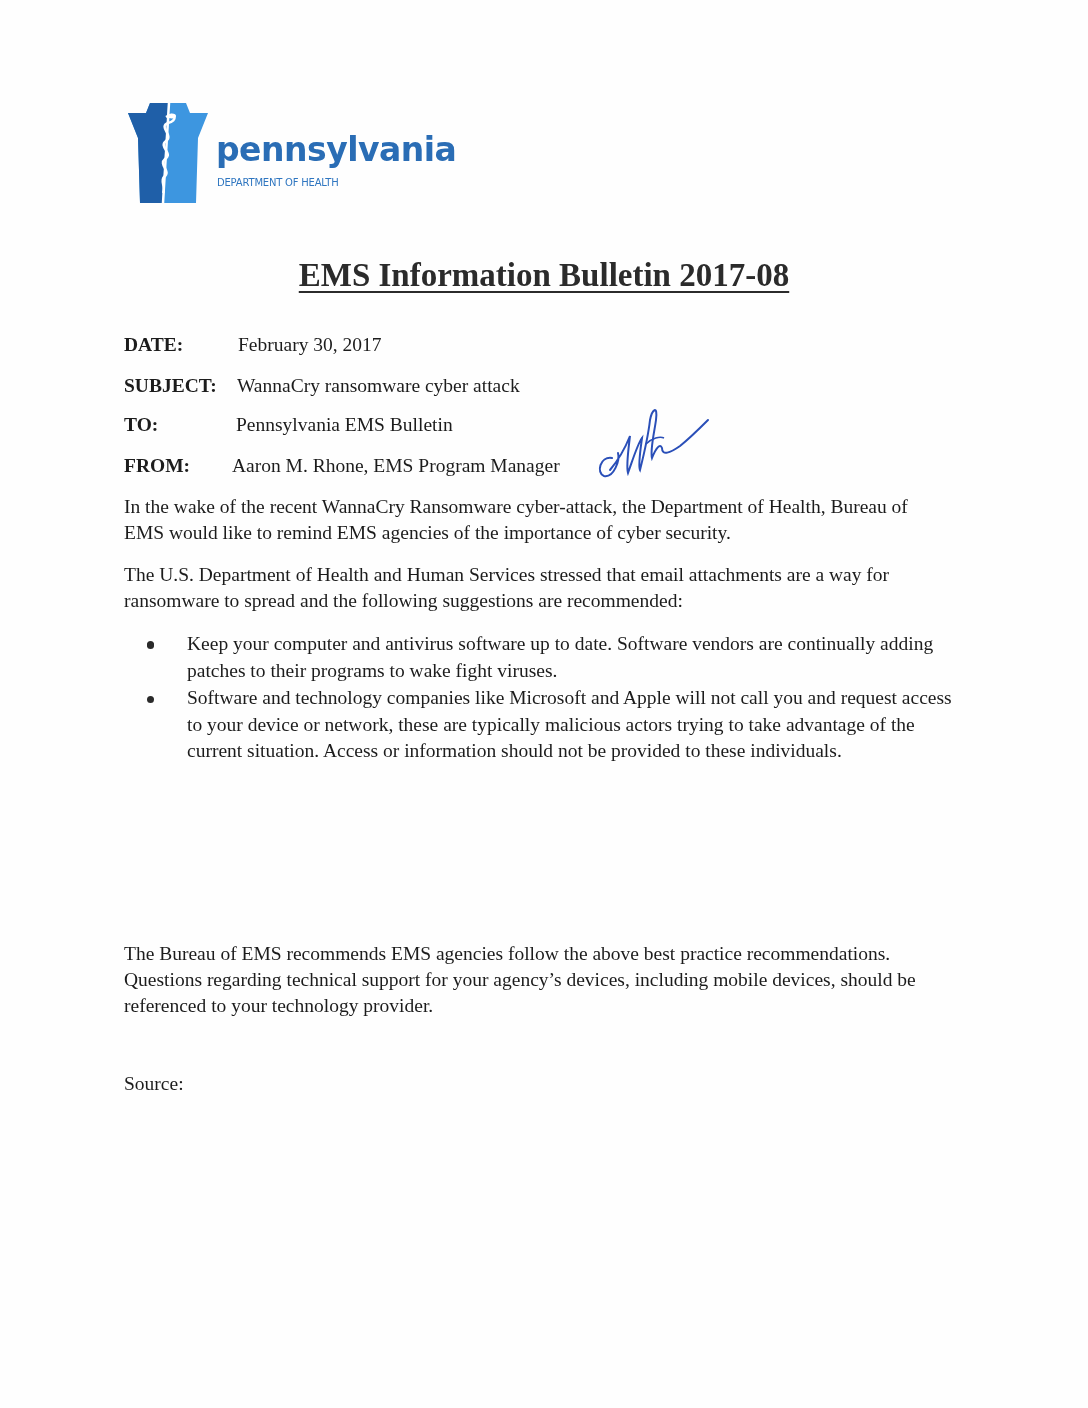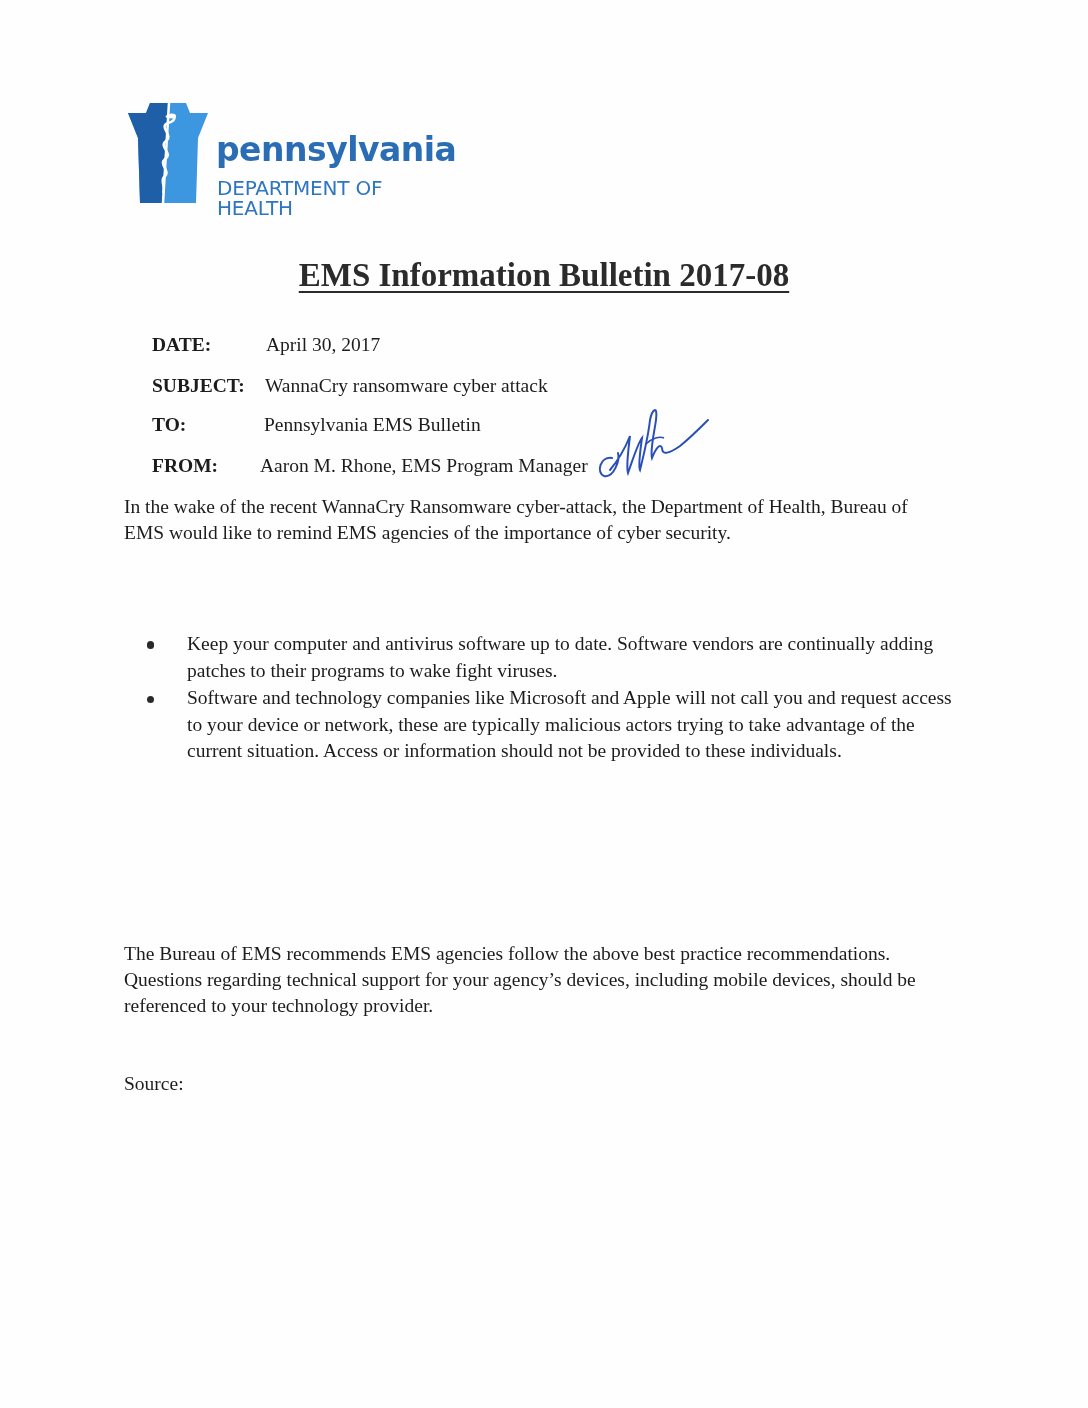--- a/index.html
+++ b/index.html
@@ -6,29 +6,29 @@
   body { width: 1088px; height: 1408px; position: relative; overflow: hidden;
          font-family: "Liberation Serif", "DejaVu Serif", serif; color: #1c1c1c; }
   .page { position: absolute; left: 0; top: 0; width: 1088px; height: 1408px; background: #fefefe; padding-left: 11px; }
 
   
   .logo { position: absolute; left: 128px; top: 103px; width: 320px; height: 100px; }
   .keystone { position: absolute; left: 0; top: 0; width: 80px; height: 100px; }
   .logo-word { position: absolute; left: 88px; top: 30px; font-family: "DejaVu Sans", sans-serif;
                font-weight: bold; font-size: 33px; color: #2a6db5; letter-spacing: -0.5px; line-height: 1; }
   .logo-dept { position: absolute; left: 89px; top: 75px; font-family: "DejaVu Sans", sans-serif;
-               font-size: 20px; color: #2f76c0; letter-spacing: -0.2px; line-height: 1; }
+               font-size: 10px; color: #2f76c0; letter-spacing: -0.2px; line-height: 1; }
 
   
   .title { position: absolute; left: 0; width: 1088px; top: 257px; text-align: center;
            font-weight: bold; font-size: 33px; color: #2b2b2b; }
   .title span { text-decoration: underline; text-underline-offset: 5px; text-decoration-thickness: 2px; }
 
   
-  .hdr { position: absolute; left: 124px; font-size: 19.5px; line-height: 1; margin-left: 28px; }
+  .hdr { position: absolute; left: 124px; font-size: 19.5px; line-height: 1; }
   .hdr .lbl { font-weight: bold; display: inline-block; }
   .hdr .val { position: absolute; white-space: nowrap; }
 
   .para { position: absolute; left: 124px; width: 820px; font-size: 19.5px; line-height: 26px; }
 
   .bullets { position: absolute; left: 124px; top: 630px; width: 830px; margin: 0; padding: 0; list-style: none;
              font-size: 19.5px; line-height: 26.5px; }
   .bullets li { position: relative; padding-left: 63px; margin-bottom: 1px; }
   .bullets li .dot { position: absolute; left: 23px; top: 11px; width: 7px; height: 7px; border-radius: 50%; background: #2a2a2a; }
 
@@ -52,41 +52,42 @@
       <ellipse cx="44" cy="13" rx="4" ry="2.5" fill="#ffffff"></ellipse>
     </svg>
     <div class="logo-word">pennsylvania</div>
     <div class="logo-dept">DEPARTMENT OF HEALTH</div>
   </div>
 
   <div class="title"><span>EMS Information Bulletin 2017-08</span></div>
 
   <div class="hdr" style="top:335px;">
     <span class="lbl">DATE:</span>
-    <span class="val" style="left:114px; top:0;">April 30, 2017</span>
+    <span class="val" style="left:114px; top:0;">February 30, 2017</span>
   </div>
   <div class="hdr" style="top:376px;">
     <span class="lbl">SUBJECT:</span>
     <span class="val" style="left:113px; top:0;">WannaCry ransomware cyber attack</span>
   </div>
   <div class="hdr" style="top:415px;text-align:right;">
     <span class="lbl">TO:</span>
     <span class="val" style="left:112px; top:0;">Pennsylvania EMS Bulletin</span>
   </div>
   <div class="hdr" style="top:456px;">
     <span class="lbl">FROM:</span>
     <span class="val" style="left:108px; top:0;">Aaron M. Rhone, EMS Program Manager</span>
   </div>
 
   <svg class="sig" viewBox="0 0 125 85">
     <path d="M22 60 C10 58, 6 75, 14 78 C24 80, 30 62, 28 55 M20 72 C30 60, 36 48, 40 38 C38 55, 36 68, 38 75 C44 58, 48 45, 52 40 C50 55, 48 68, 50 72 C54 56, 58 40, 60 22 C62 12, 68 6, 66 22 C64 36, 60 52, 62 60 C66 50, 70 45, 72 50 C72 58, 80 55, 90 48 C100 40, 110 30, 118 22" stroke="#2a4fb8" stroke-width="2" fill="none" stroke-linecap="round"></path>
     <path d="M56 46 C62 40, 70 38, 74 40" stroke="#2a4fb8" stroke-width="1.6" fill="none"></path>
   </svg>
 
   <div class="para" style="top:494px;">In the wake of the recent WannaCry Ransomware cyber-attack, the Department of Health, Bureau of EMS would like to remind EMS agencies of the importance of cyber security.</div>
+  <div class="para" style="top:562px;">The U.S. Department of Health and Human Services stressed that email attachments are a way for ransomware to spread and the following suggestions are recommended:</div>
 
   <ul class="bullets">
     <li><span class="dot"></span></li>
     <li><span class="dot"></span><span>Keep your computer and antivirus software up to date.  Software vendors are continually adding patches to their programs to wake fight viruses.</span></li>
     <li><span class="dot"></span><span>Software and technology companies like Microsoft and Apple will not call you and request access to your device or network, these are typically malicious actors trying to take advantage of the current situation.  Access or information should not be provided to these individuals.</span></li>
   </ul>
 
   <div class="para" style="top:941px;">The Bureau of EMS recommends EMS agencies follow the above best practice recommendations.  Questions regarding technical support for your agency’s devices, including mobile devices, should be referenced to your technology provider.</div>
 
   <div class="source-lbl">Source:</div>

